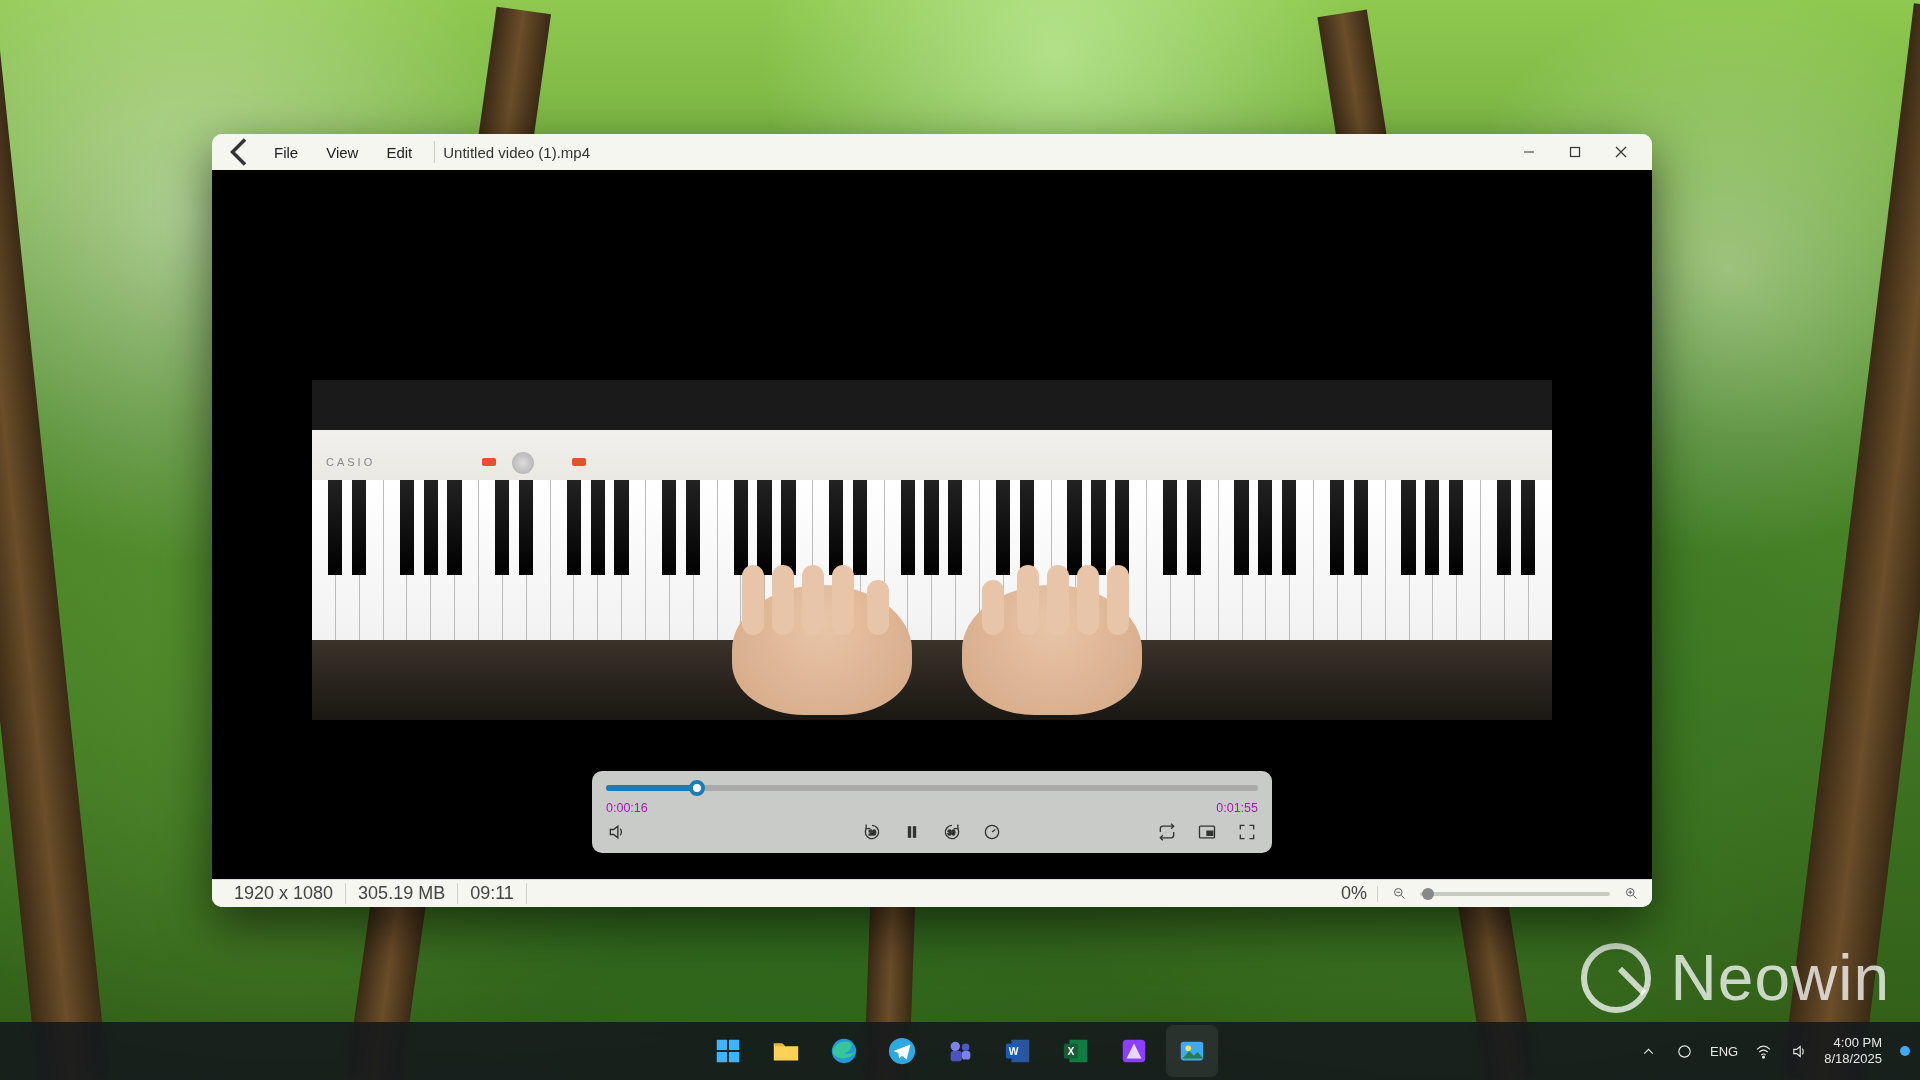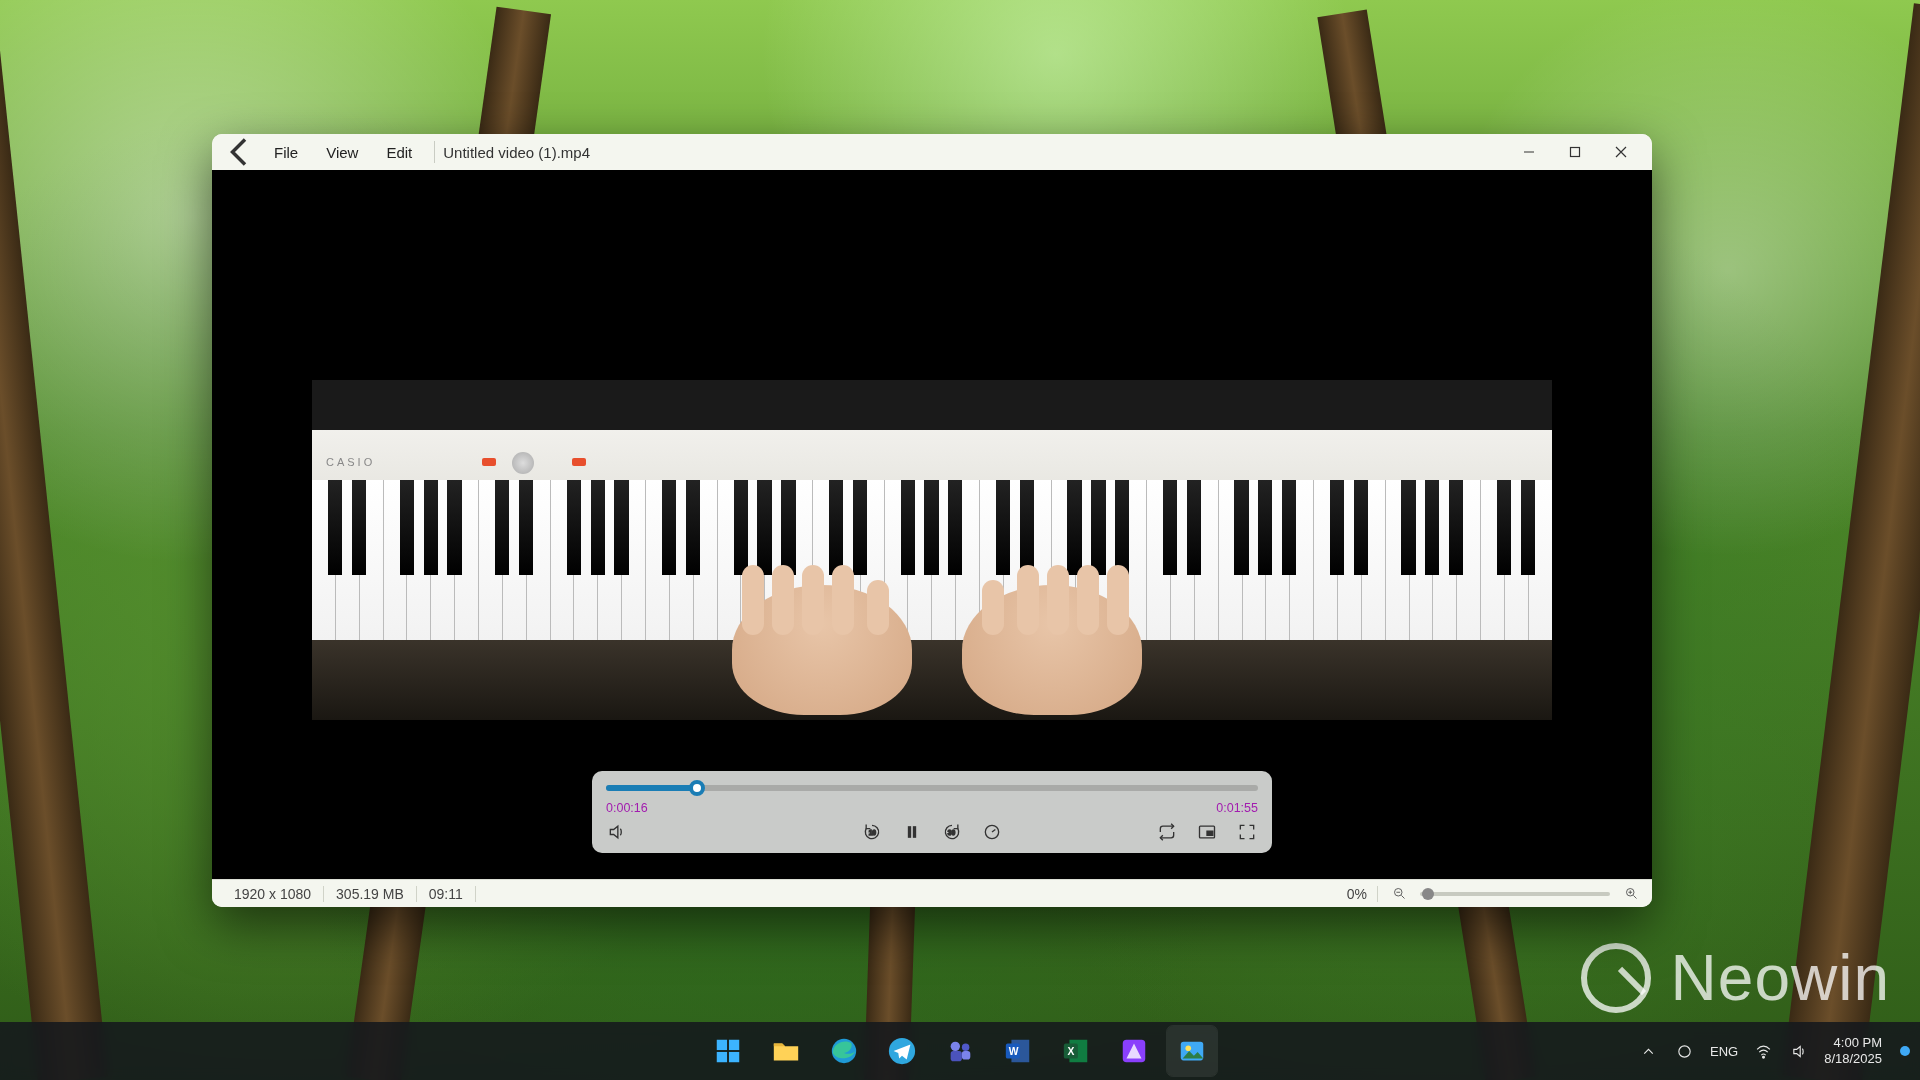--- a/index.html
+++ b/index.html
@@ -74,21 +74,21 @@
   .times{ display:flex; justify-content:space-between; font-size:12.5px; color:#a21caf; margin-bottom:6px;}
   .crow{ display:flex; align-items:center; }
   .crow .center{ position:absolute; left:50%; transform:translateX(-50%); display:flex; gap:18px; align-items:center;}
   .crow .right{ margin-left:auto; display:flex; gap:18px; align-items:center;}
   .ibtn{ width:22px; height:22px; display:flex; align-items:center; justify-content:center; cursor:pointer; color:#333;}
   .ibtn svg{ width:20px; height:20px; stroke:#333; fill:none; stroke-width:1.6; }
   .ibtn.pause svg{ fill:#333; stroke:none;}
   .skiplabel{ font-size:8px; fill:#333; font-weight:600;}
 
   
-  .statusbar{ height:28px; background:#f4f6ef; border-top:1px solid #dcdfd5; display:flex; align-items:center; font-size:14px; color:#444; padding:0 10px;}
+  .statusbar{ height:28px; background:#f4f6ef; border-top:1px solid #dcdfd5; display:flex; align-items:center; font-size:18px; color:#444; padding:0 10px;}
   .statusbar .cell{ padding:0 12px; border-right:1px solid #d0d3c8;}
   .statusbar .spacer{flex:1;}
   .statusbar .zoom{ display:flex; align-items:center; gap:10px;}
   .statusbar .zslider{ width:190px; height:4px; background:#c7cac0; border-radius:2px; position:relative;}
   .statusbar .zslider .zthumb{ position:absolute; left:4%; top:50%; width:12px; height:12px; background:#888; border-radius:50%; transform:translate(-50%,-50%);}
   .statusbar svg{ width:15px; height:15px; stroke:#555; fill:none; stroke-width:1.5;}
 
   
   .taskbar{ position:absolute; left:0; right:0; bottom:0; height:58px; background:rgba(20,24,28,0.88); backdrop-filter:blur(6px); display:flex; align-items:center; justify-content:center; }
   .taskbar .center-icons{ display:flex; gap:8px;}

